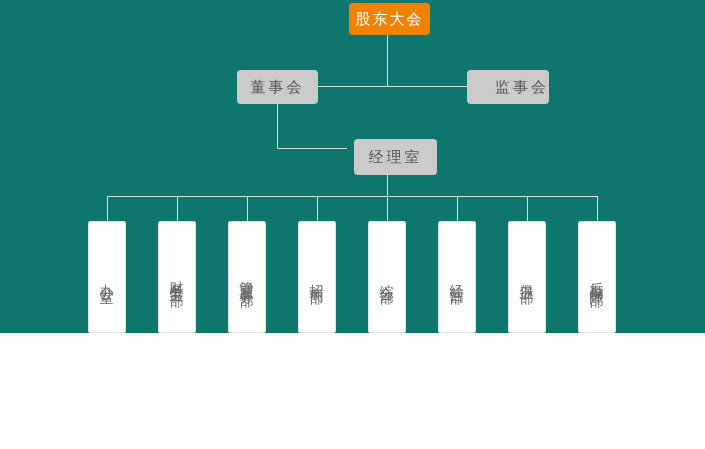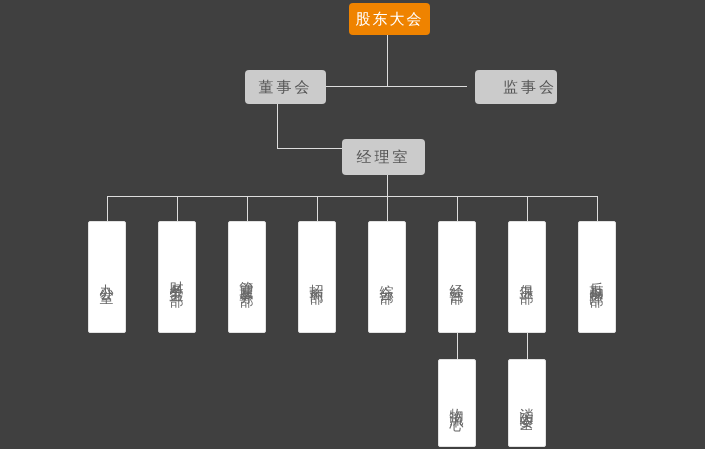--- a/index.html
+++ b/index.html
@@ -3,22 +3,22 @@
 <meta charset="utf-8">
 <style>
   html, body {
     margin: 0;
     padding: 0;
     background: #ffffff;
   }
   .canvas {
     position: relative;
     width: 705px;
-    height: 449px;
-    background: #404040;
+    height: 333px;
+    background: #0f766e;
     font-family: "DejaVu Sans", "Liberation Sans", sans-serif;
     overflow: hidden;
   }
   .node {
     position: absolute;
     box-sizing: border-box;
     display: flex;
     align-items: center;
     justify-content: center;
     text-align: center;
@@ -29,21 +29,20 @@
     font-size: 15px;
     letter-spacing: 2px;
     border-radius: 4px;
   }
   .node-committee {
     background: #cbcbcb;
     color: #555555;
     font-size: 15px;
     letter-spacing: 3px;
     border-radius: 4px;
-    margin-left: 8px;
   }
   .node-dept {
     background: #ffffff;
     border: 1px solid #e2e2e2;
     border-radius: 2px;
     color: #666666;
   }
   .vtext {
     writing-mode: vertical-lr;
     text-orientation: upright;
@@ -82,21 +81,21 @@
     <span>股东大会</span>
   </div>
 
   <div class="node node-committee" style="left:237px; top:70px; width:81px; height:34px;">
     <span>董事会</span>
   </div>
   <div class="node node-committee" style="left:467px; top:70px; width:82px; height:34px;justify-content:flex-end;">
     <span>监事会</span>
   </div>
 
-  <div class="node node-committee" style="left:334px; top:139px; width:83px; height:36px;">
+  <div class="node node-committee" style="left:354px; top:139px; width:83px; height:36px;">
     <span>经理室</span>
   </div>
 
   <div class="node node-dept" style="left:88px; top:221px; width:38px; height:112px;">
     <span class="vtext">办公室</span>
   </div>
   <div class="node node-dept" style="left:158px; top:221px; width:38px; height:112px;">
     <span class="vtext">财务劳工部</span>
   </div>
   <div class="node node-dept" style="left:228px; top:221px; width:38px; height:112px;">

